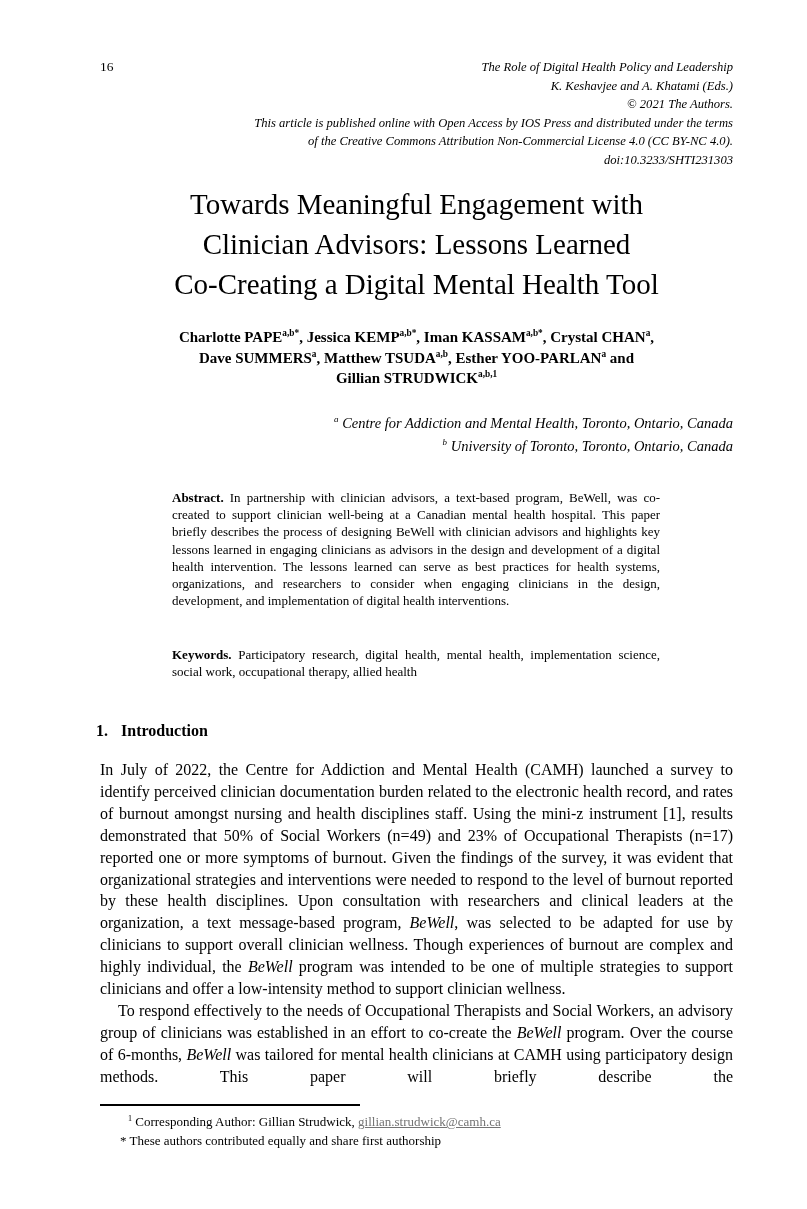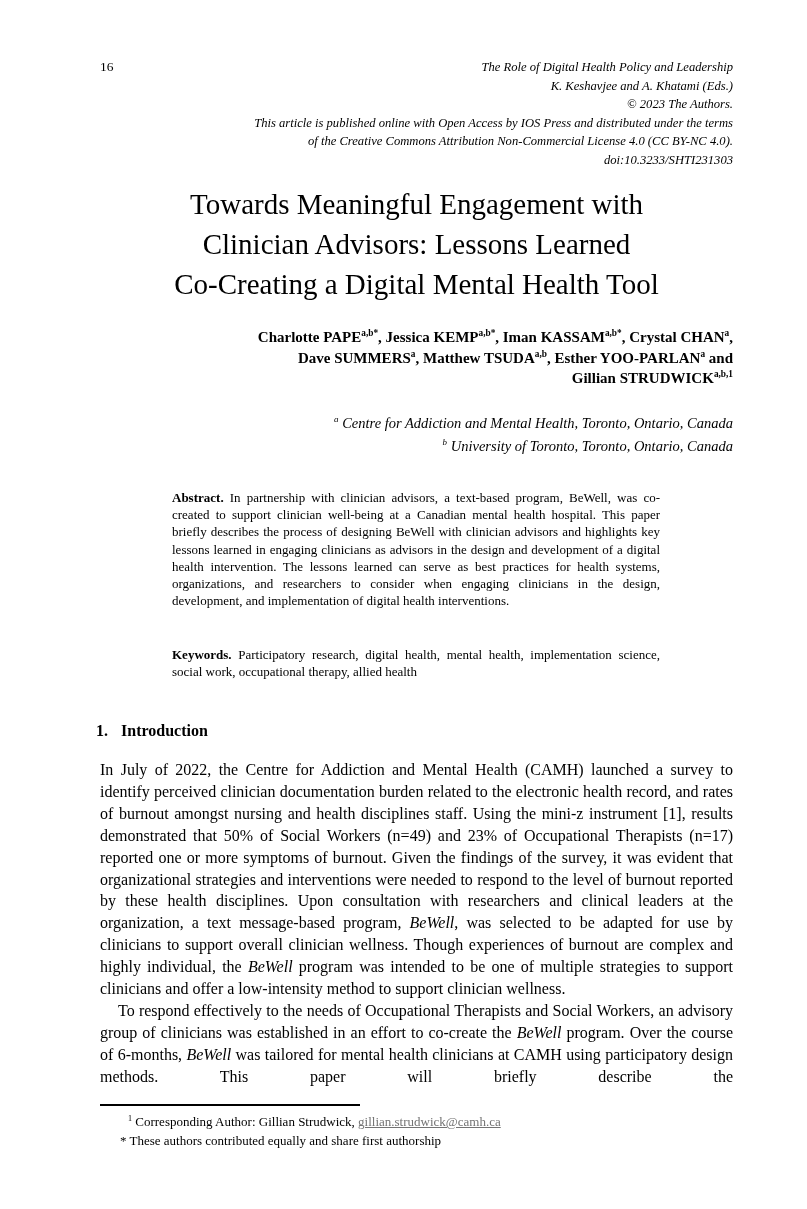--- a/index.html
+++ b/index.html
@@ -40,21 +40,21 @@
     text-align: center;
     font-size: 29px;
     line-height: 40px;
     font-weight: normal;
   }
 
   
   .authors {
     position: absolute;
     left: 100px; right: 74px; top: 327px;
-    text-align: right;
+    text-align: center;
     font-size: 15px;
     font-weight: bold;
     line-height: 20.5px;
   }
   .authors sup { font-weight: bold; }
 
   
   .affiliations {
     position: absolute;
     left: 100px; right: 74px; top: 412px;
@@ -117,21 +117,21 @@
 </head>
 <body>
 
 <div class="page">
 
   <div class="header">
     <div class="page-number">16</div>
     <div class="header-citation">
         <div>The Role of Digital Health Policy and Leadership</div>
         <div>K. Keshavjee and A. Khatami (Eds.)</div>
-        <div>© 2023 The Authors.</div>
+        <div>© 2021 The Authors.</div>
         <div>This article is published online with Open Access by IOS Press and distributed under the terms</div>
         <div>of the Creative Commons Attribution Non-Commercial License 4.0 (CC BY-NC 4.0).</div>
         <div>doi:10.3233/SHTI231303</div>
       </div>
   </div>
 
   <h1 class="paper-title">
       <div>Towards Meaningful Engagement with</div>
       <div>Clinician Advisors: Lessons Learned</div>
       <div>Co-Creating a Digital Mental Health Tool</div>

